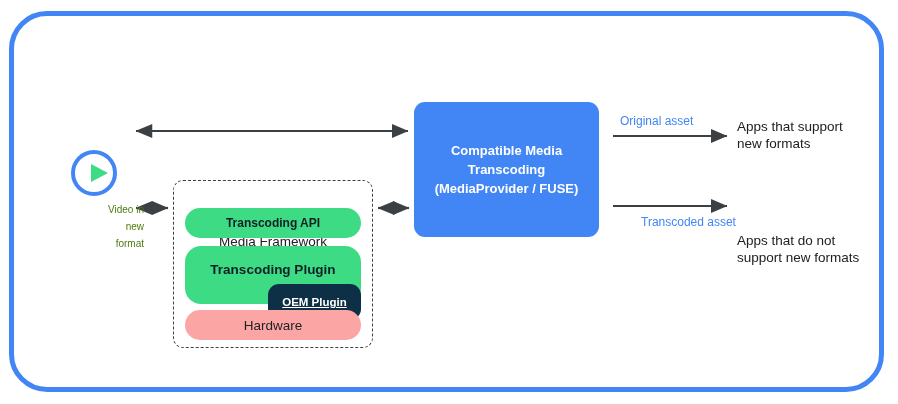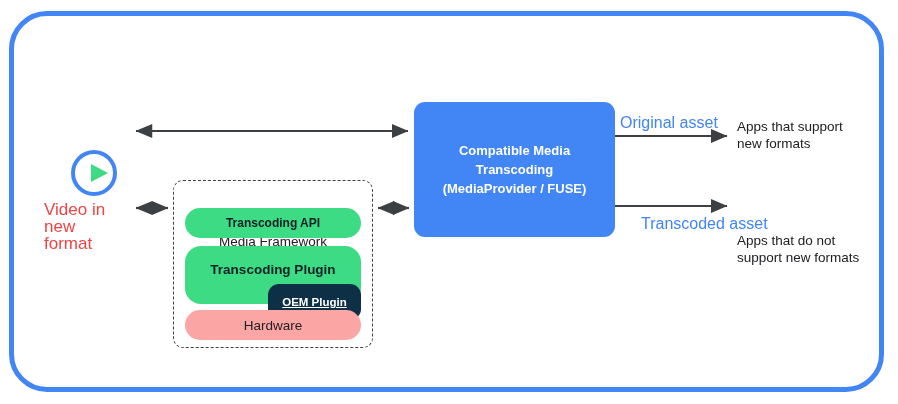--- a/index.html
+++ b/index.html
@@ -47,24 +47,24 @@
     height: 0;
     border-left: 17px solid #3ddc84;
     border-top: 9.5px solid transparent;
     border-bottom: 9.5px solid transparent;
   }
   #video-caption {
     position: absolute;
     left: 44px;
     top: 201px;
     width: 100px;
-    text-align: left;
-    font-size: 17px;
+    text-align: right;
+    font-size: 10px;
     line-height: 17px;
-    color: #ef4444;
+    color: #4d7c0f;
     white-space: pre-line;
   }
 
   
   #media-framework {
     position: absolute;
     left: 173px;
     top: 180px;
     width: 200px;
     height: 168px;
@@ -135,41 +135,41 @@
     border-radius: 15px;
     font-size: 13.5px;
     color: #202124;
   }
 
   
   #cmt-box {
     position: absolute;
     left: 414px;
     top: 102px;
-    width: 201px;
+    width: 185px;
     height: 135px;
     background: #4285f4;
     border-radius: 11px;
     display: flex;
     align-items: center;
     justify-content: center;
     text-align: center;
     color: #ffffff;
     font-size: 13px;
     font-weight: bold;
     line-height: 19px;
     white-space: pre-line;
     box-sizing: border-box;
     padding: 0 6px;
   }
 
   
   .asset-label {
     position: absolute;
-    font-size: 16px;
+    font-size: 12px;
     color: #4285f4;
     white-space: nowrap;
   }
   #label-original-asset { left: 620px; top: 114px; }
   #label-transcoded-asset { left: 641px; top: 215px; }
 
   
   .apps-label {
     position: absolute;
     left: 737px;

